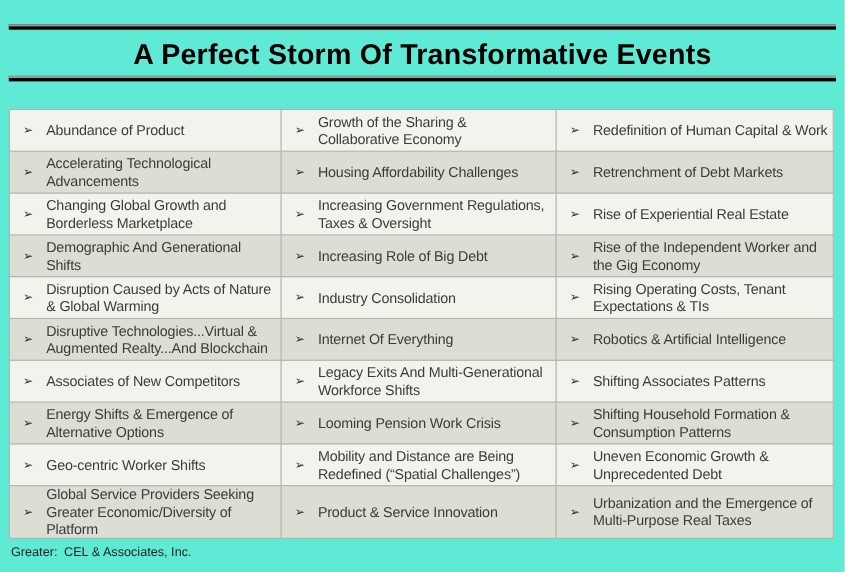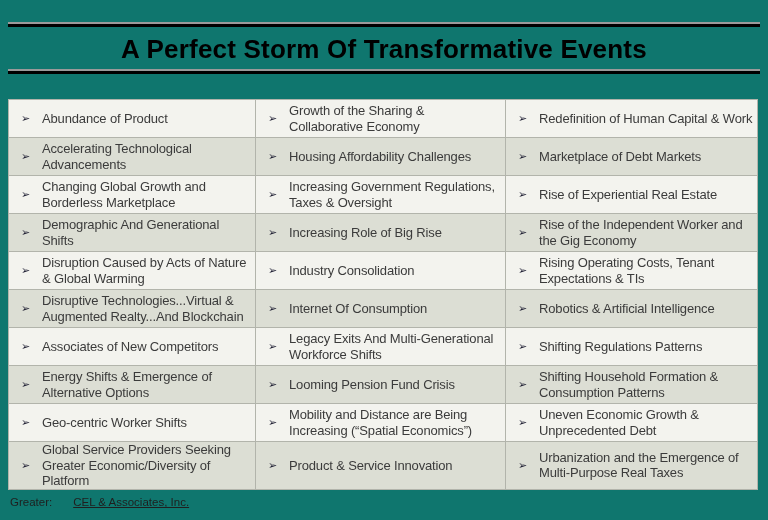--- a/index.html
+++ b/index.html
@@ -11,21 +11,21 @@
     --bar: #000000;
     --bar-accent: #9a9a9a;
   }
   * { box-sizing: border-box; }
   html, body { margin: 0; padding: 0; background: #ffffff; }
   body { font-family: "Liberation Sans", sans-serif; }
   .slide {
     position: relative;
     width: 768px;
     height: 520px;
-    background: #0f766e;
+    background: #5eead4;
     overflow: hidden;
   }
   .rule {
     position: absolute;
     left: 8px;
     width: 752px;
     height: 5px;
     background: var(--bar);
     border-top: 2px solid var(--bar-accent);
   }
@@ -80,21 +80,21 @@
     color: var(--cell-text);
     padding-right: 4px;
   }
   .source-line {
     position: absolute;
     left: 10px;
     top: 496px;
     font-size: 11.5px;
     color: #1f1f1f;
   }
-  .source-value { margin-left: 21px; text-decoration: underline; }
+  .source-value { margin-left: 6px; }
 </style>
 </head>
 <body>
 
 <div class="slide">
 
   <div class="rule rule-top"></div>
   <h1 class="slide-title">A Perfect Storm Of Transformative Events</h1>
   <div class="rule rule-bottom"></div>
 
@@ -134,21 +134,21 @@
           </td>
         <td>
             <div class="cell-inner">
               <span class="bullet">➢</span>
               <span class="cell-text">Housing Affordability Challenges</span>
             </div>
           </td>
         <td>
             <div class="cell-inner">
               <span class="bullet">➢</span>
-              <span class="cell-text">Marketplace of Debt Markets</span>
+              <span class="cell-text">Retrenchment of Debt Markets</span>
             </div>
           </td>
       </tr>
       <tr>
         <td>
             <div class="cell-inner">
               <span class="bullet">➢</span>
               <span class="cell-text">Changing Global Growth and Borderless Marketplace</span>
             </div>
           </td>
@@ -168,21 +168,21 @@
       <tr>
         <td>
             <div class="cell-inner">
               <span class="bullet">➢</span>
               <span class="cell-text">Demographic And Generational Shifts</span>
             </div>
           </td>
         <td>
             <div class="cell-inner">
               <span class="bullet">➢</span>
-              <span class="cell-text">Increasing Role of Big Rise</span>
+              <span class="cell-text">Increasing Role of Big Debt</span>
             </div>
           </td>
         <td>
             <div class="cell-inner">
               <span class="bullet">➢</span>
               <span class="cell-text">Rise of the Independent Worker and the Gig Economy</span>
             </div>
           </td>
       </tr>
       <tr>
@@ -208,21 +208,21 @@
       <tr>
         <td>
             <div class="cell-inner">
               <span class="bullet">➢</span>
               <span class="cell-text">Disruptive Technologies...Virtual &amp; Augmented Realty...And Blockchain</span>
             </div>
           </td>
         <td>
             <div class="cell-inner">
               <span class="bullet">➢</span>
-              <span class="cell-text">Internet Of Consumption</span>
+              <span class="cell-text">Internet Of Everything</span>
             </div>
           </td>
         <td>
             <div class="cell-inner">
               <span class="bullet">➢</span>
               <span class="cell-text">Robotics &amp; Artificial Intelligence</span>
             </div>
           </td>
       </tr>
       <tr>
@@ -234,55 +234,55 @@
           </td>
         <td>
             <div class="cell-inner">
               <span class="bullet">➢</span>
               <span class="cell-text">Legacy Exits And Multi-Generational Workforce Shifts</span>
             </div>
           </td>
         <td>
             <div class="cell-inner">
               <span class="bullet">➢</span>
-              <span class="cell-text">Shifting Regulations Patterns</span>
+              <span class="cell-text">Shifting Associates Patterns</span>
             </div>
           </td>
       </tr>
       <tr>
         <td>
             <div class="cell-inner">
               <span class="bullet">➢</span>
               <span class="cell-text">Energy Shifts &amp; Emergence of Alternative Options</span>
             </div>
           </td>
         <td>
             <div class="cell-inner">
               <span class="bullet">➢</span>
-              <span class="cell-text">Looming Pension Fund Crisis</span>
+              <span class="cell-text">Looming Pension Work Crisis</span>
             </div>
           </td>
         <td>
             <div class="cell-inner">
               <span class="bullet">➢</span>
               <span class="cell-text">Shifting Household Formation &amp; Consumption Patterns</span>
             </div>
           </td>
       </tr>
       <tr>
         <td>
             <div class="cell-inner">
               <span class="bullet">➢</span>
               <span class="cell-text">Geo-centric Worker Shifts</span>
             </div>
           </td>
         <td>
             <div class="cell-inner">
               <span class="bullet">➢</span>
-              <span class="cell-text">Mobility and Distance are Being Increasing (“Spatial Economics”)</span>
+              <span class="cell-text">Mobility and Distance are Being Redefined (“Spatial Challenges”)</span>
             </div>
           </td>
         <td>
             <div class="cell-inner">
               <span class="bullet">➢</span>
               <span class="cell-text">Uneven Economic Growth &amp; Unprecedented Debt</span>
             </div>
           </td>
       </tr>
       <tr>

